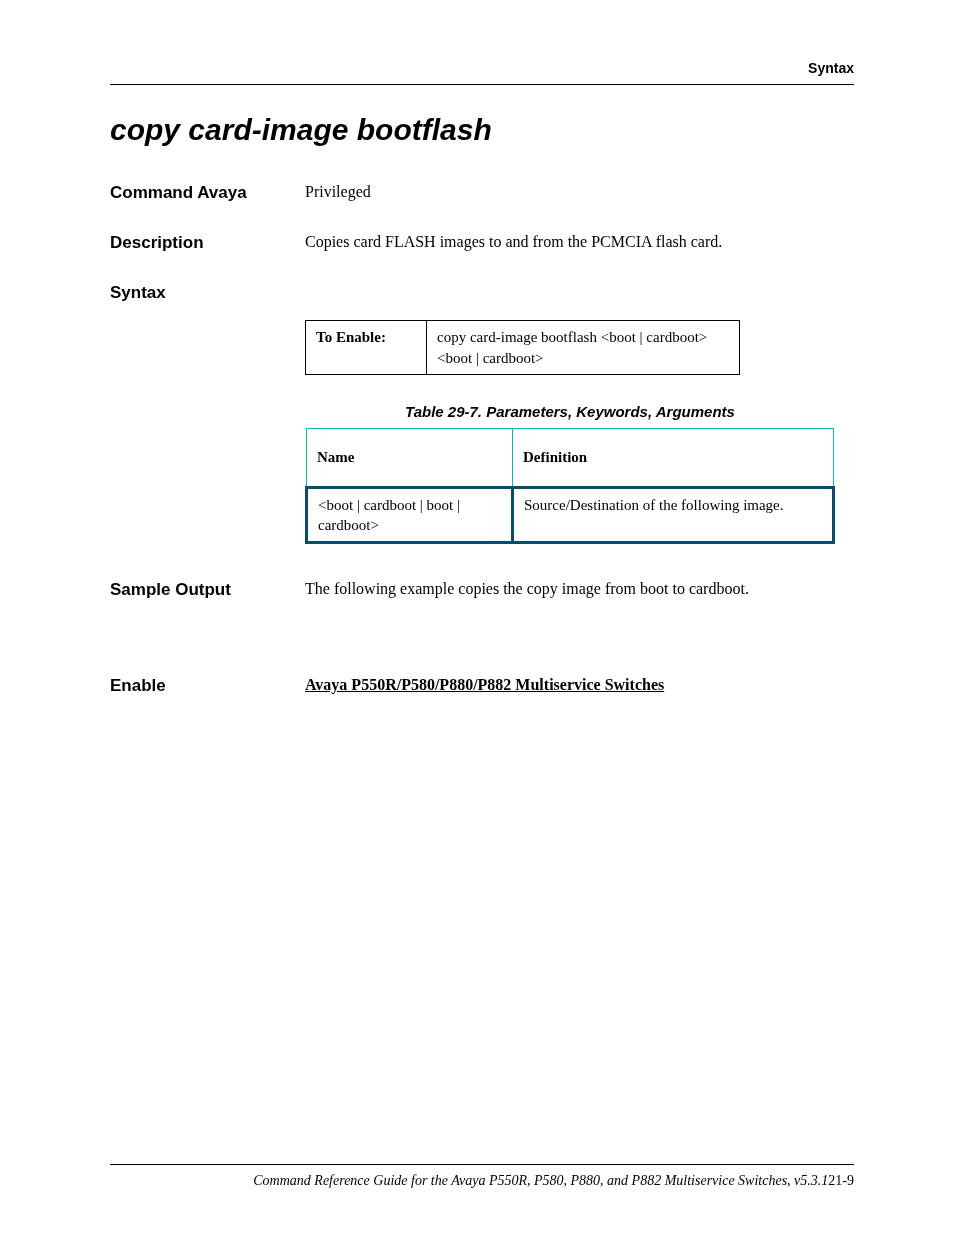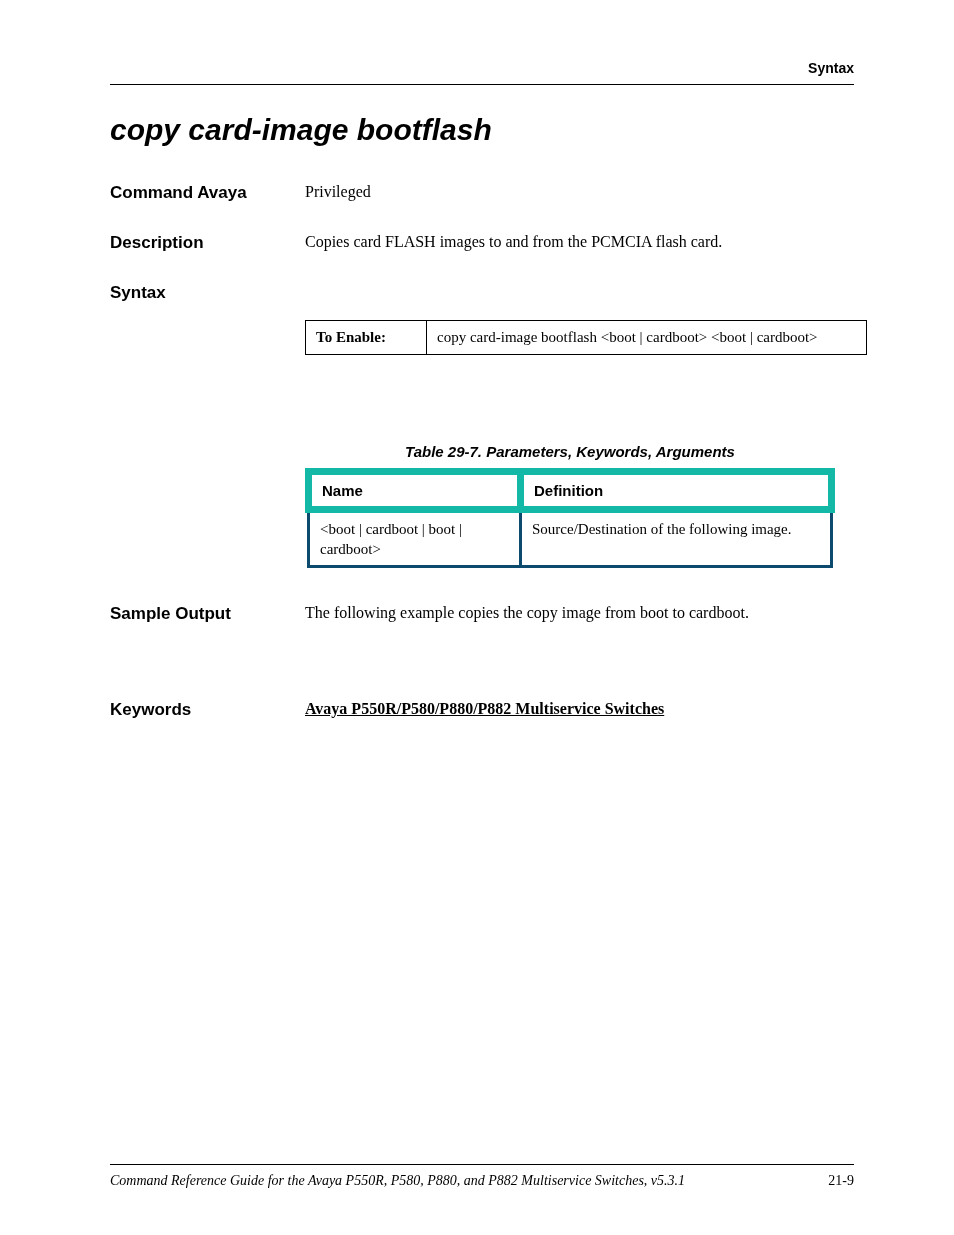--- a/index.html
+++ b/index.html
@@ -57,22 +57,22 @@
     font-size: 16px;
     line-height: 1.4;
   }
   .value-col.bold {
     font-weight: bold;
     text-decoration: underline;
   }
   .syntax-table {
     margin-left: 195px;
     border-collapse: collapse;
-    width: 562px;
-    margin-bottom: 88px;
+    width: 435px;
+    margin-bottom: 28px;
   }
   .syntax-table td {
     border: 1px solid #000;
     padding: 6px 10px;
     vertical-align: top;
     font-size: 15px;
     line-height: 1.35;
   }
   .syntax-table .st-label {
     font-family: Georgia, 'Times New Roman', serif;
@@ -90,24 +90,24 @@
     margin-left: 195px;
     width: 530px;
   }
   .param-table {
     margin-left: 195px;
     border-collapse: collapse;
     width: 530px;
     margin-bottom: 34px;
   }
   .param-table th {
-    border: 7px solid #14b8a6;
-    padding: 7px 10px;
+    border: 1px solid #14b8a6;
+    padding: 20px 10px;
     text-align: left;
-    font-family: Liberation Sans, sans-serif;
+    font-family: Liberation Serif, serif;
     font-weight: bold;
     font-size: 15px;
     background: #fff;
   }
   .param-table td {
     border: 3px solid #0c4a6e;
     padding: 6px 10px;
     vertical-align: top;
     font-size: 15px;
     line-height: 1.35;
@@ -120,21 +120,21 @@
     left: 110px;
     right: 100px;
   }
   .footer-rule {
     border: none;
     border-top: 1px solid #000;
     margin: 0 0 8px 0;
   }
   .footer-text {
     display: flex;
-    justify-content: space-between;
+    justify-content: flex-end;
     font-family: Georgia, 'Times New Roman', serif;
     font-style: italic;
     font-size: 14px;
   }
   .footer-text .page-num {
     font-style: normal;
   }
   .big-gap { margin-bottom: 72px; justify-content: flex-end; }
 </style>
 </head>
@@ -184,21 +184,21 @@
     </tr>
   </tbody>
     </table>
 
   <div class="row big-gap">
     <div class="label-col">Sample Output</div>
     <div class="value-col">The following example copies the copy image from boot to cardboot.</div>
   </div>
 
   <div class="row">
-    <div class="label-col">Keywords</div>
+    <div class="label-col">Enable</div>
     <div class="value-col bold">Avaya P550R/P580/P880/P882 Multiservice Switches</div>
   </div>
 
   <div class="footer">
     <hr class="footer-rule">
     <div class="footer-text">
       <span>Command Reference Guide for the Avaya P550R, P580, P880, and P882 Multiservice Switches, v5.3.1</span>
       <span class="page-num">21-9</span>
     </div>
   </div>

